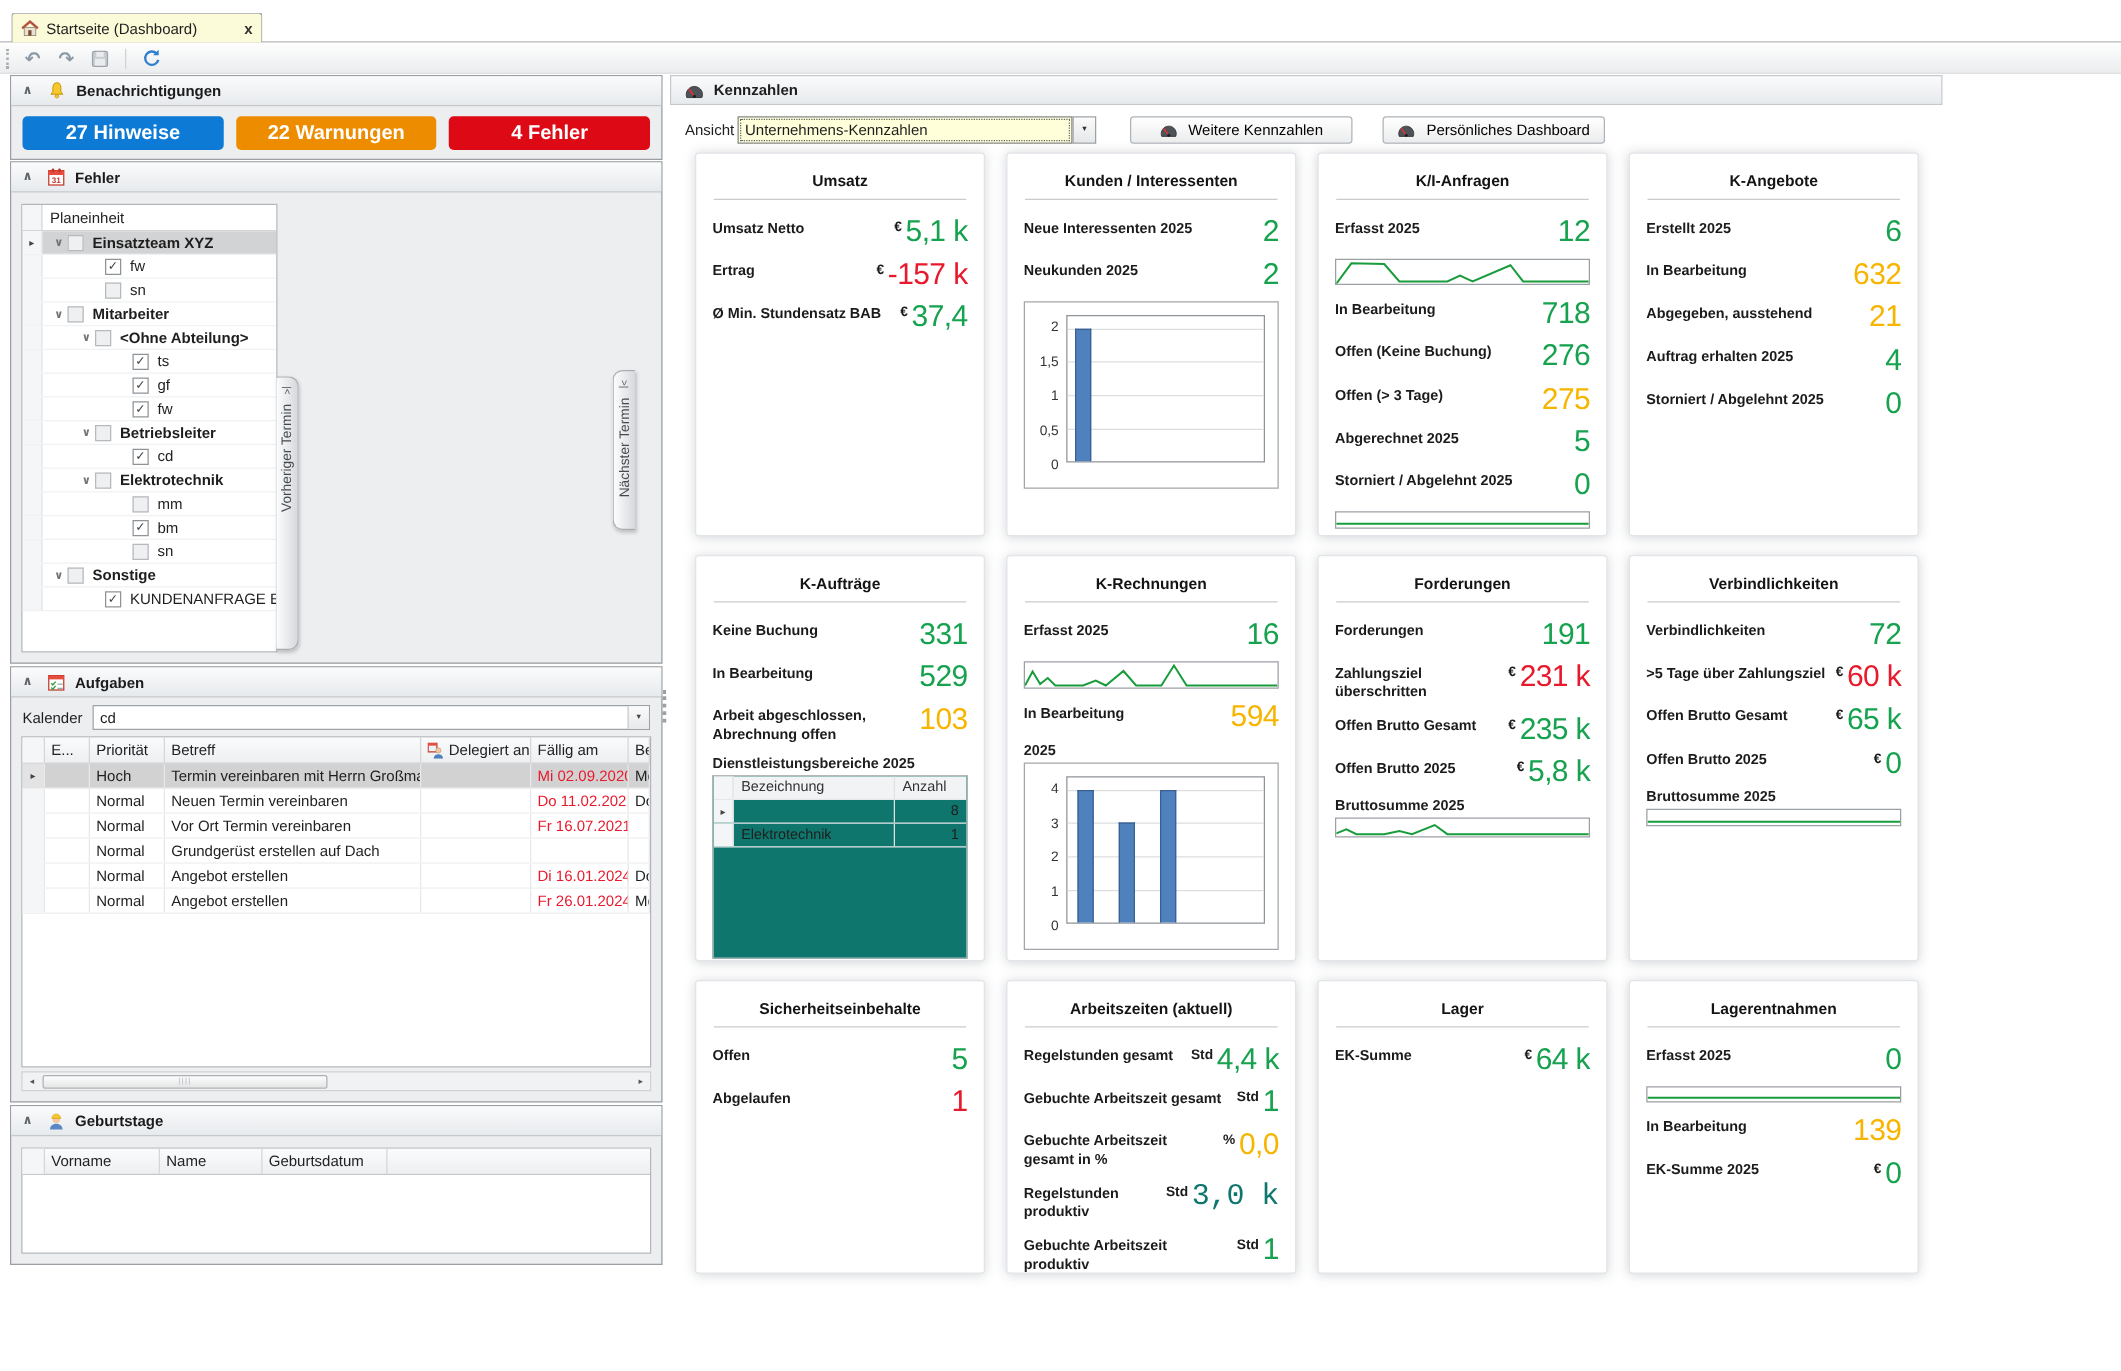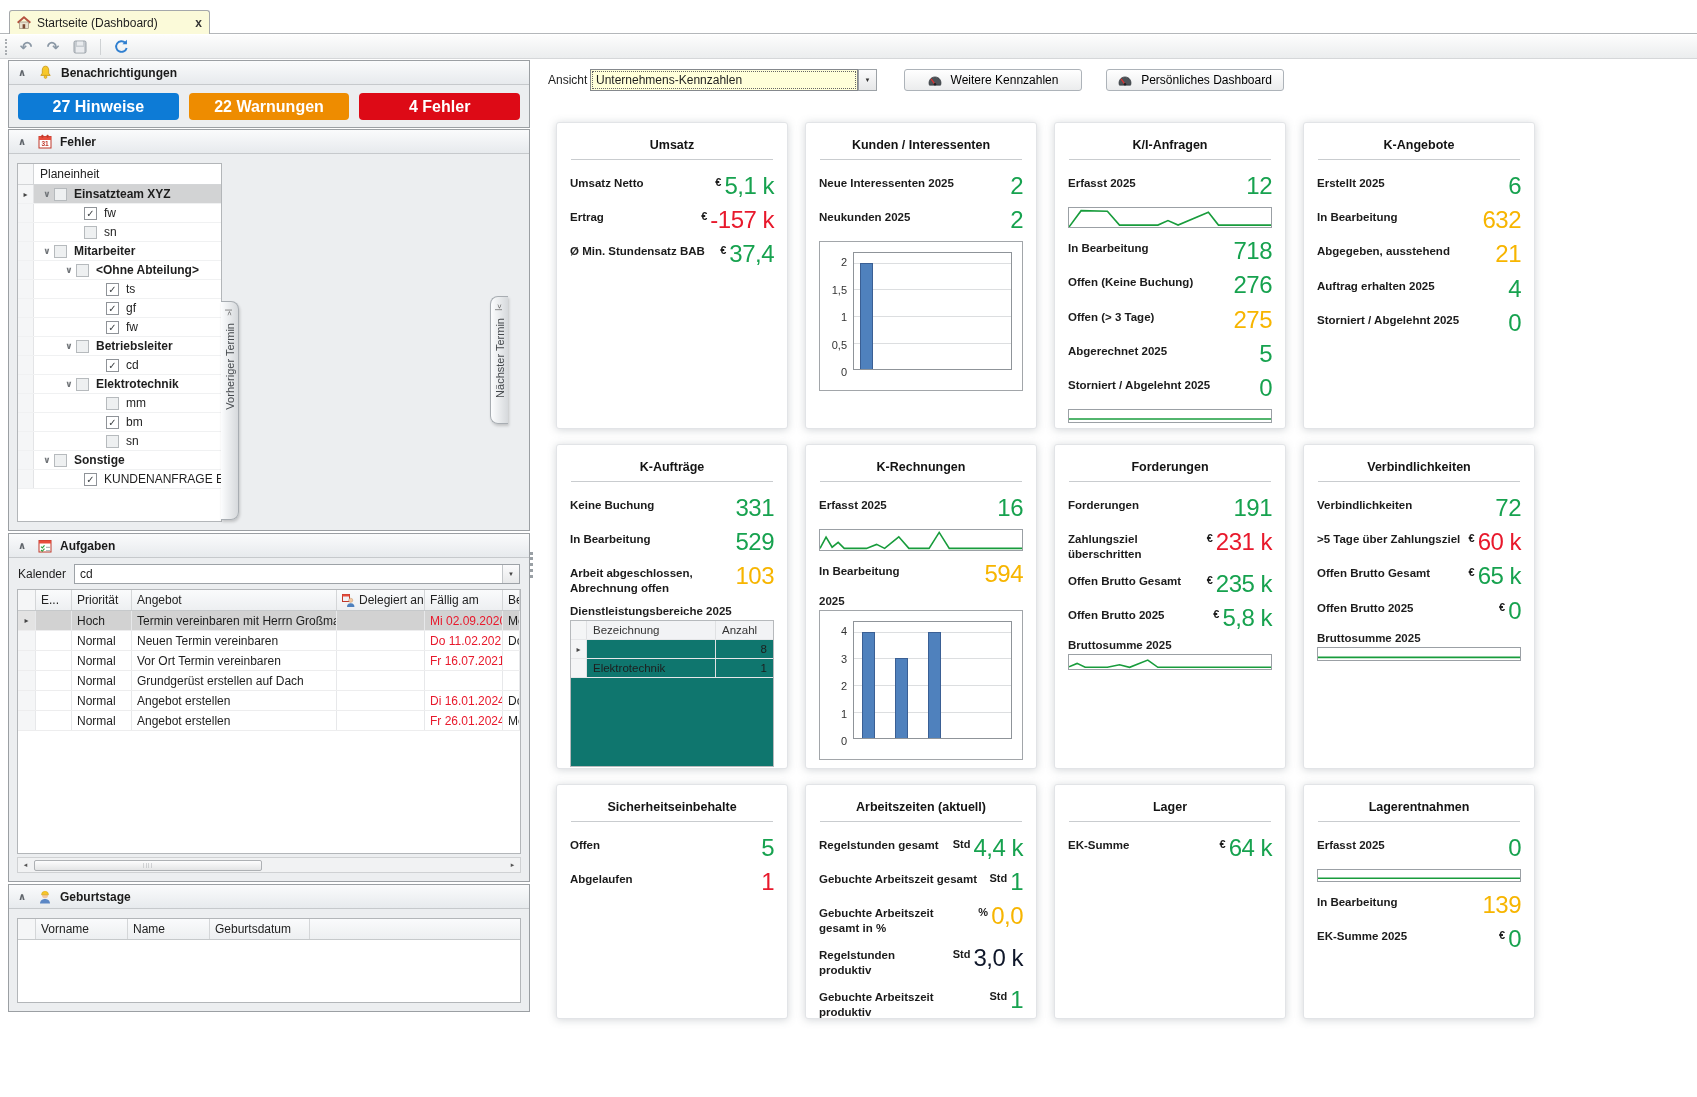--- a/index.html
+++ b/index.html
@@ -324,21 +324,21 @@
     <div class="combo">
       <span>cd</span>
       <span class="arr">▼</span>
     </div>
   </div>
   <div class="tasks">
       <div class="trow head">
         <span class="tc gut" style="width: 18px;"></span>
         <span class="tc" style="width: 36px;">E...</span>
         <span class="tc" style="width: 60px;">Priorität</span>
-        <span class="tc" style="width: 205px;">Angebot</span>
+        <span class="tc" style="width: 205px;">Betreff</span>
         <span class="tc" style="width: 88px;">
           <span style="margin-right: 4px;">
             <svg width="13" height="13" viewBox="0 0 13 13">
               <rect x="0.5" y="0.5" width="7" height="7" fill="#eef2f7" stroke="#c0392b"></rect>
               <rect x="0.5" y="0.5" width="7" height="2" fill="#e74c3c"></rect>
               <circle cx="8.7" cy="6.3" r="2.1" fill="#f3c79f" stroke="#b98a5e" stroke-width="0.4"></circle>
               <path d="M5 13 C5 9.9 7.2 9.3 8.7 9.3 C10.2 9.3 12.4 9.9 12.4 13 Z" fill="#4f81bd"></path>
             </svg>
           </span>
           <span>Delegiert an</span>
@@ -429,20 +429,30 @@
         <span class="tc" style="width: 82px;">Name</span>
         <span class="tc" style="width: 100px;">Geburtsdatum</span>
         <span class="tc" style="flex: 1 1 0%; border-right: none;"></span>
       </div>
     </div>
 </div>
 
 <div class="vsplit"></div>
 
 <div class="kz">
+  <div class="kz-h">
+    <span>
+        <svg width="15" height="13" viewBox="0 0 16 14">
+          <path d="M1.5 13 A7 7 0 1 1 14.5 13 Z" fill="#4d5358" stroke="#33383c" stroke-width="0.8"></path>
+          <path d="M8 12 L3.4 5.6" stroke="#e03131" stroke-width="1.5"></path>
+          <circle cx="8" cy="12" r="1.4" fill="#1d1f21"></circle>
+        </svg>
+      </span>
+    <span>Kennzahlen</span>
+  </div>
   <div class="kz-controls">
     <span class="kz-lab">Ansicht</span>
     <div class="kcombo">
       <span>Unternehmens-Kennzahlen</span>
       <span class="arr">▼</span>
     </div>
     <button class="kz-btn">
       <span>
           <svg width="14" height="12" viewBox="0 0 16 14">
             <path d="M1.5 13 A7 7 0 1 1 14.5 13 Z" fill="#4d5358" stroke="#33383c" stroke-width="0.8"></path>
@@ -792,21 +802,21 @@
           <span class="m-label">Gebuchte Arbeitszeit gesamt in %</span>
           <span class="m-value">
             <span class="m-prefix">%</span>
             <span class="m-num" style="color: rgb(247, 181, 0);">0,0</span>
           </span>
         </div>
         <div class="metric">
           <span class="m-label">Regelstunden produktiv</span>
           <span class="m-value">
             <span class="m-prefix">Std</span>
-            <span class="m-num" style="color: #0f172a;">3,0 k</span>
+            <span class="m-num" style="color: #0f766e; font-family: Liberation Mono, monospace;">3,0 k</span>
           </span>
         </div>
         <div class="metric">
           <span class="m-label">Gebuchte Arbeitszeit produktiv</span>
           <span class="m-value">
             <span class="m-prefix">Std</span>
             <span class="m-num" style="color: rgb(23, 162, 79);">1</span>
           </span>
         </div>
       </section>

